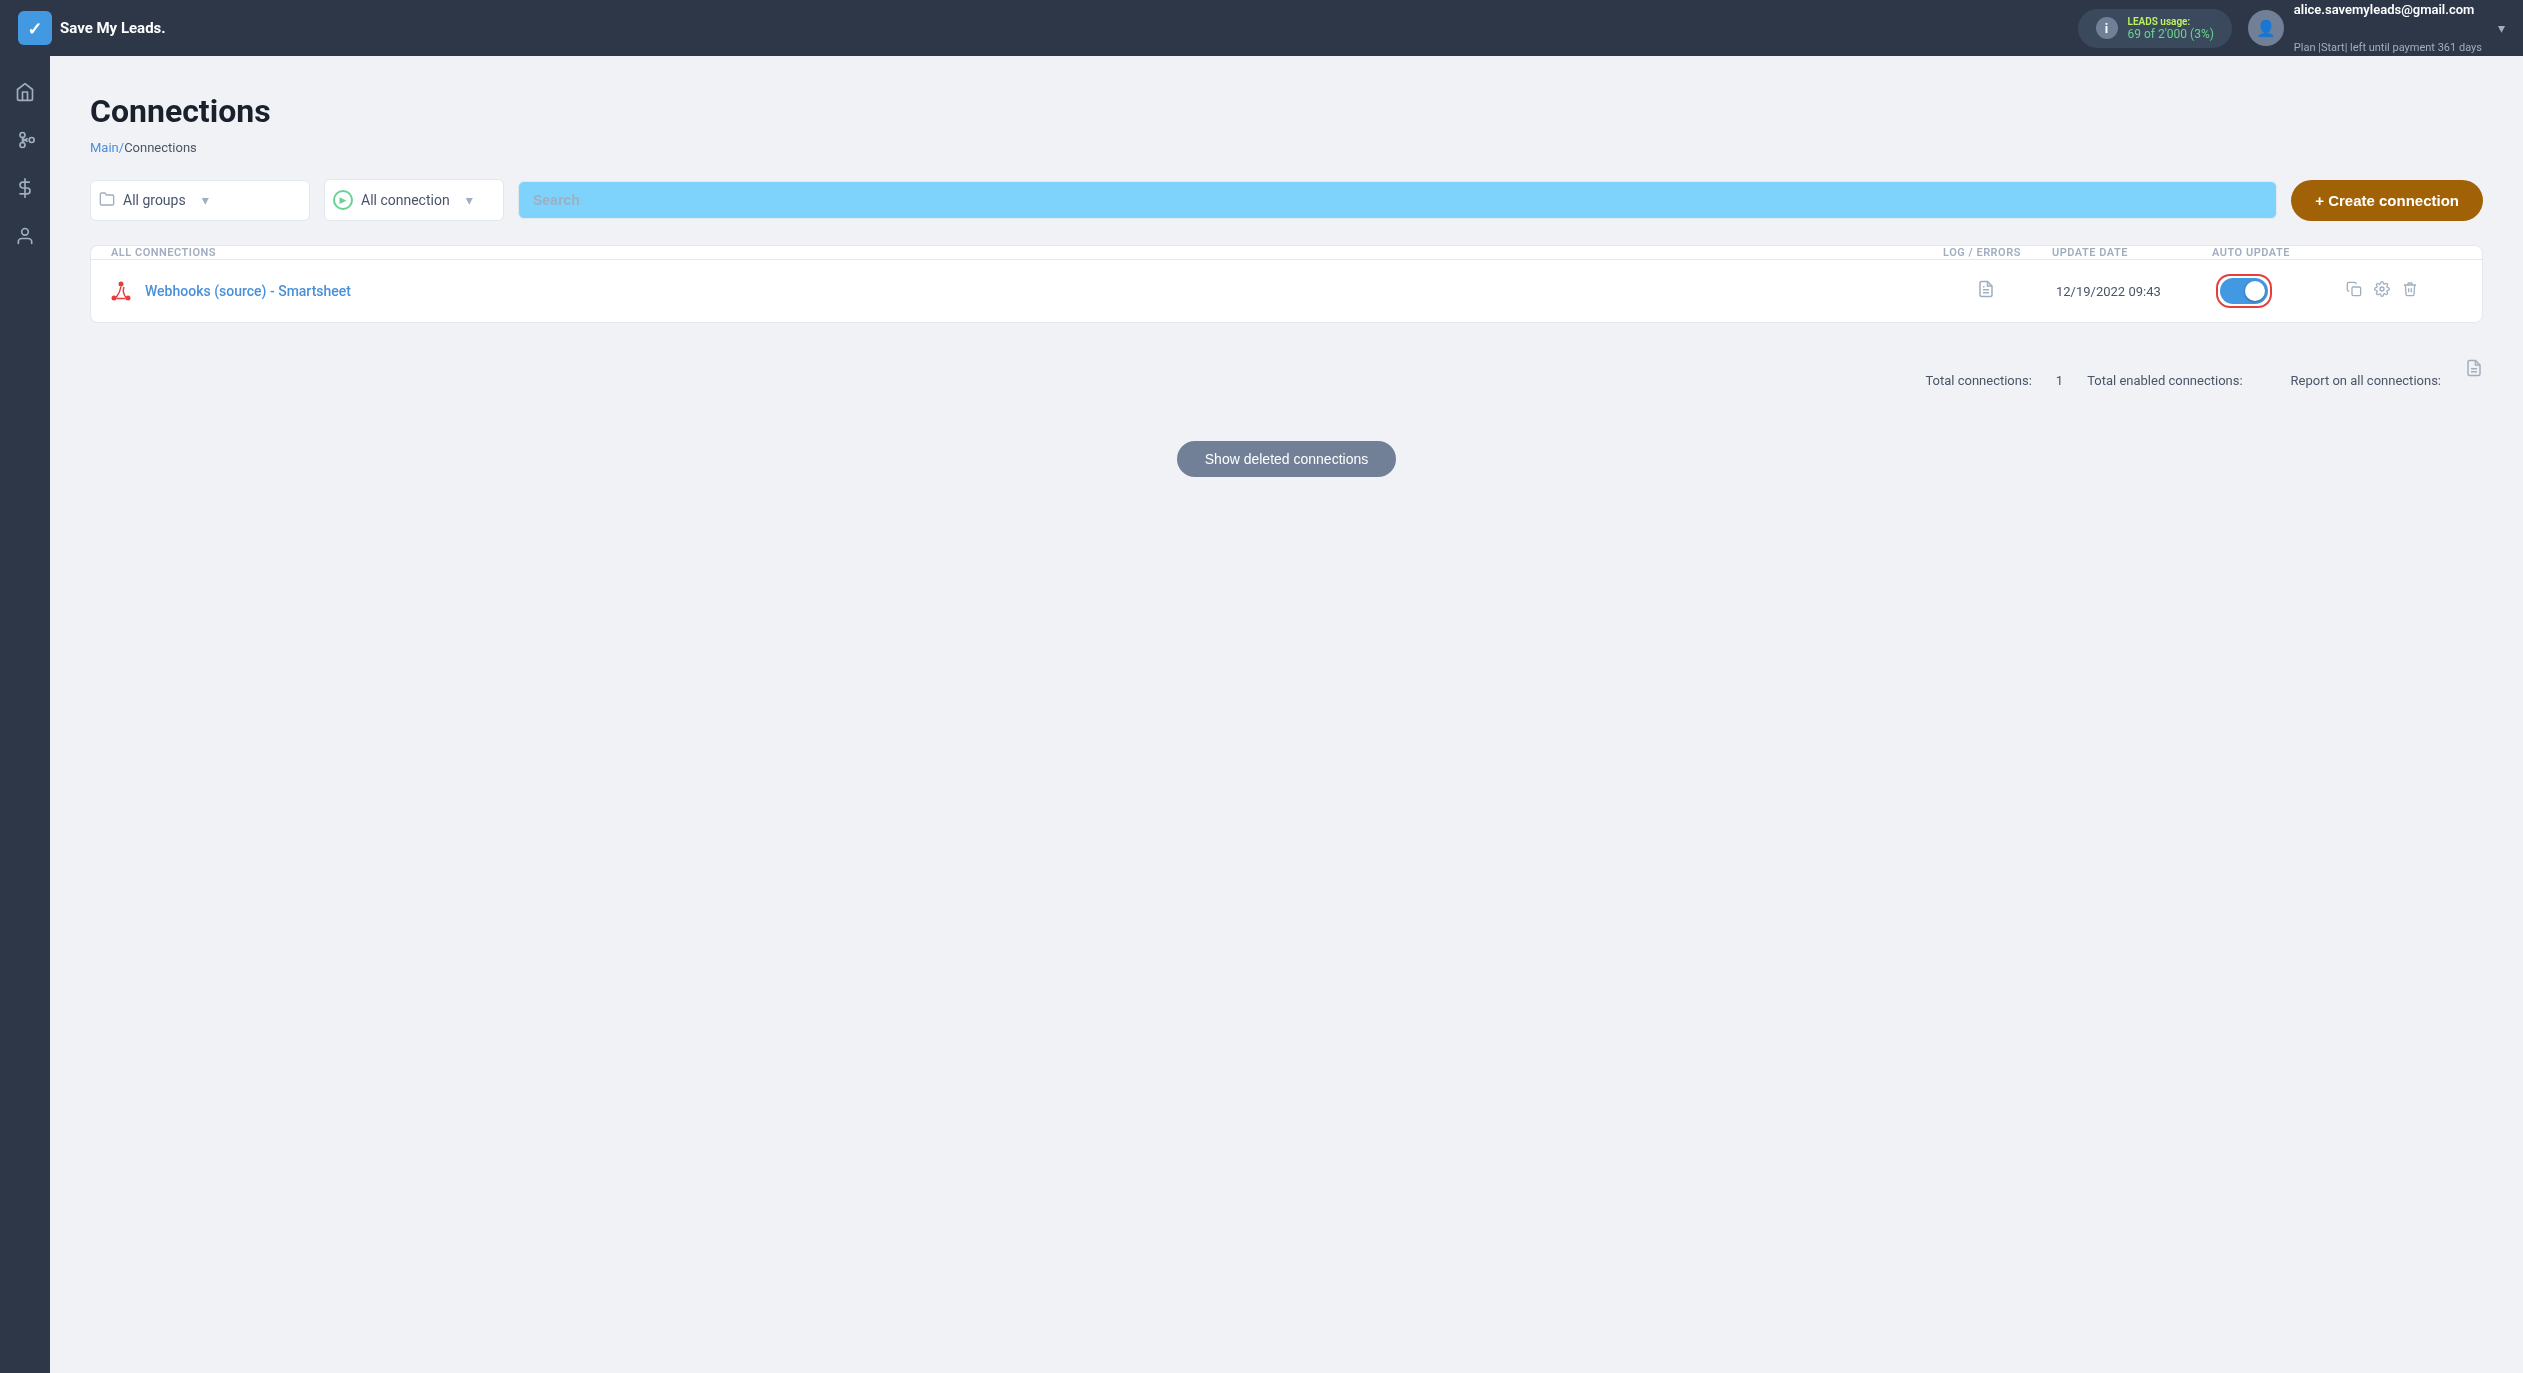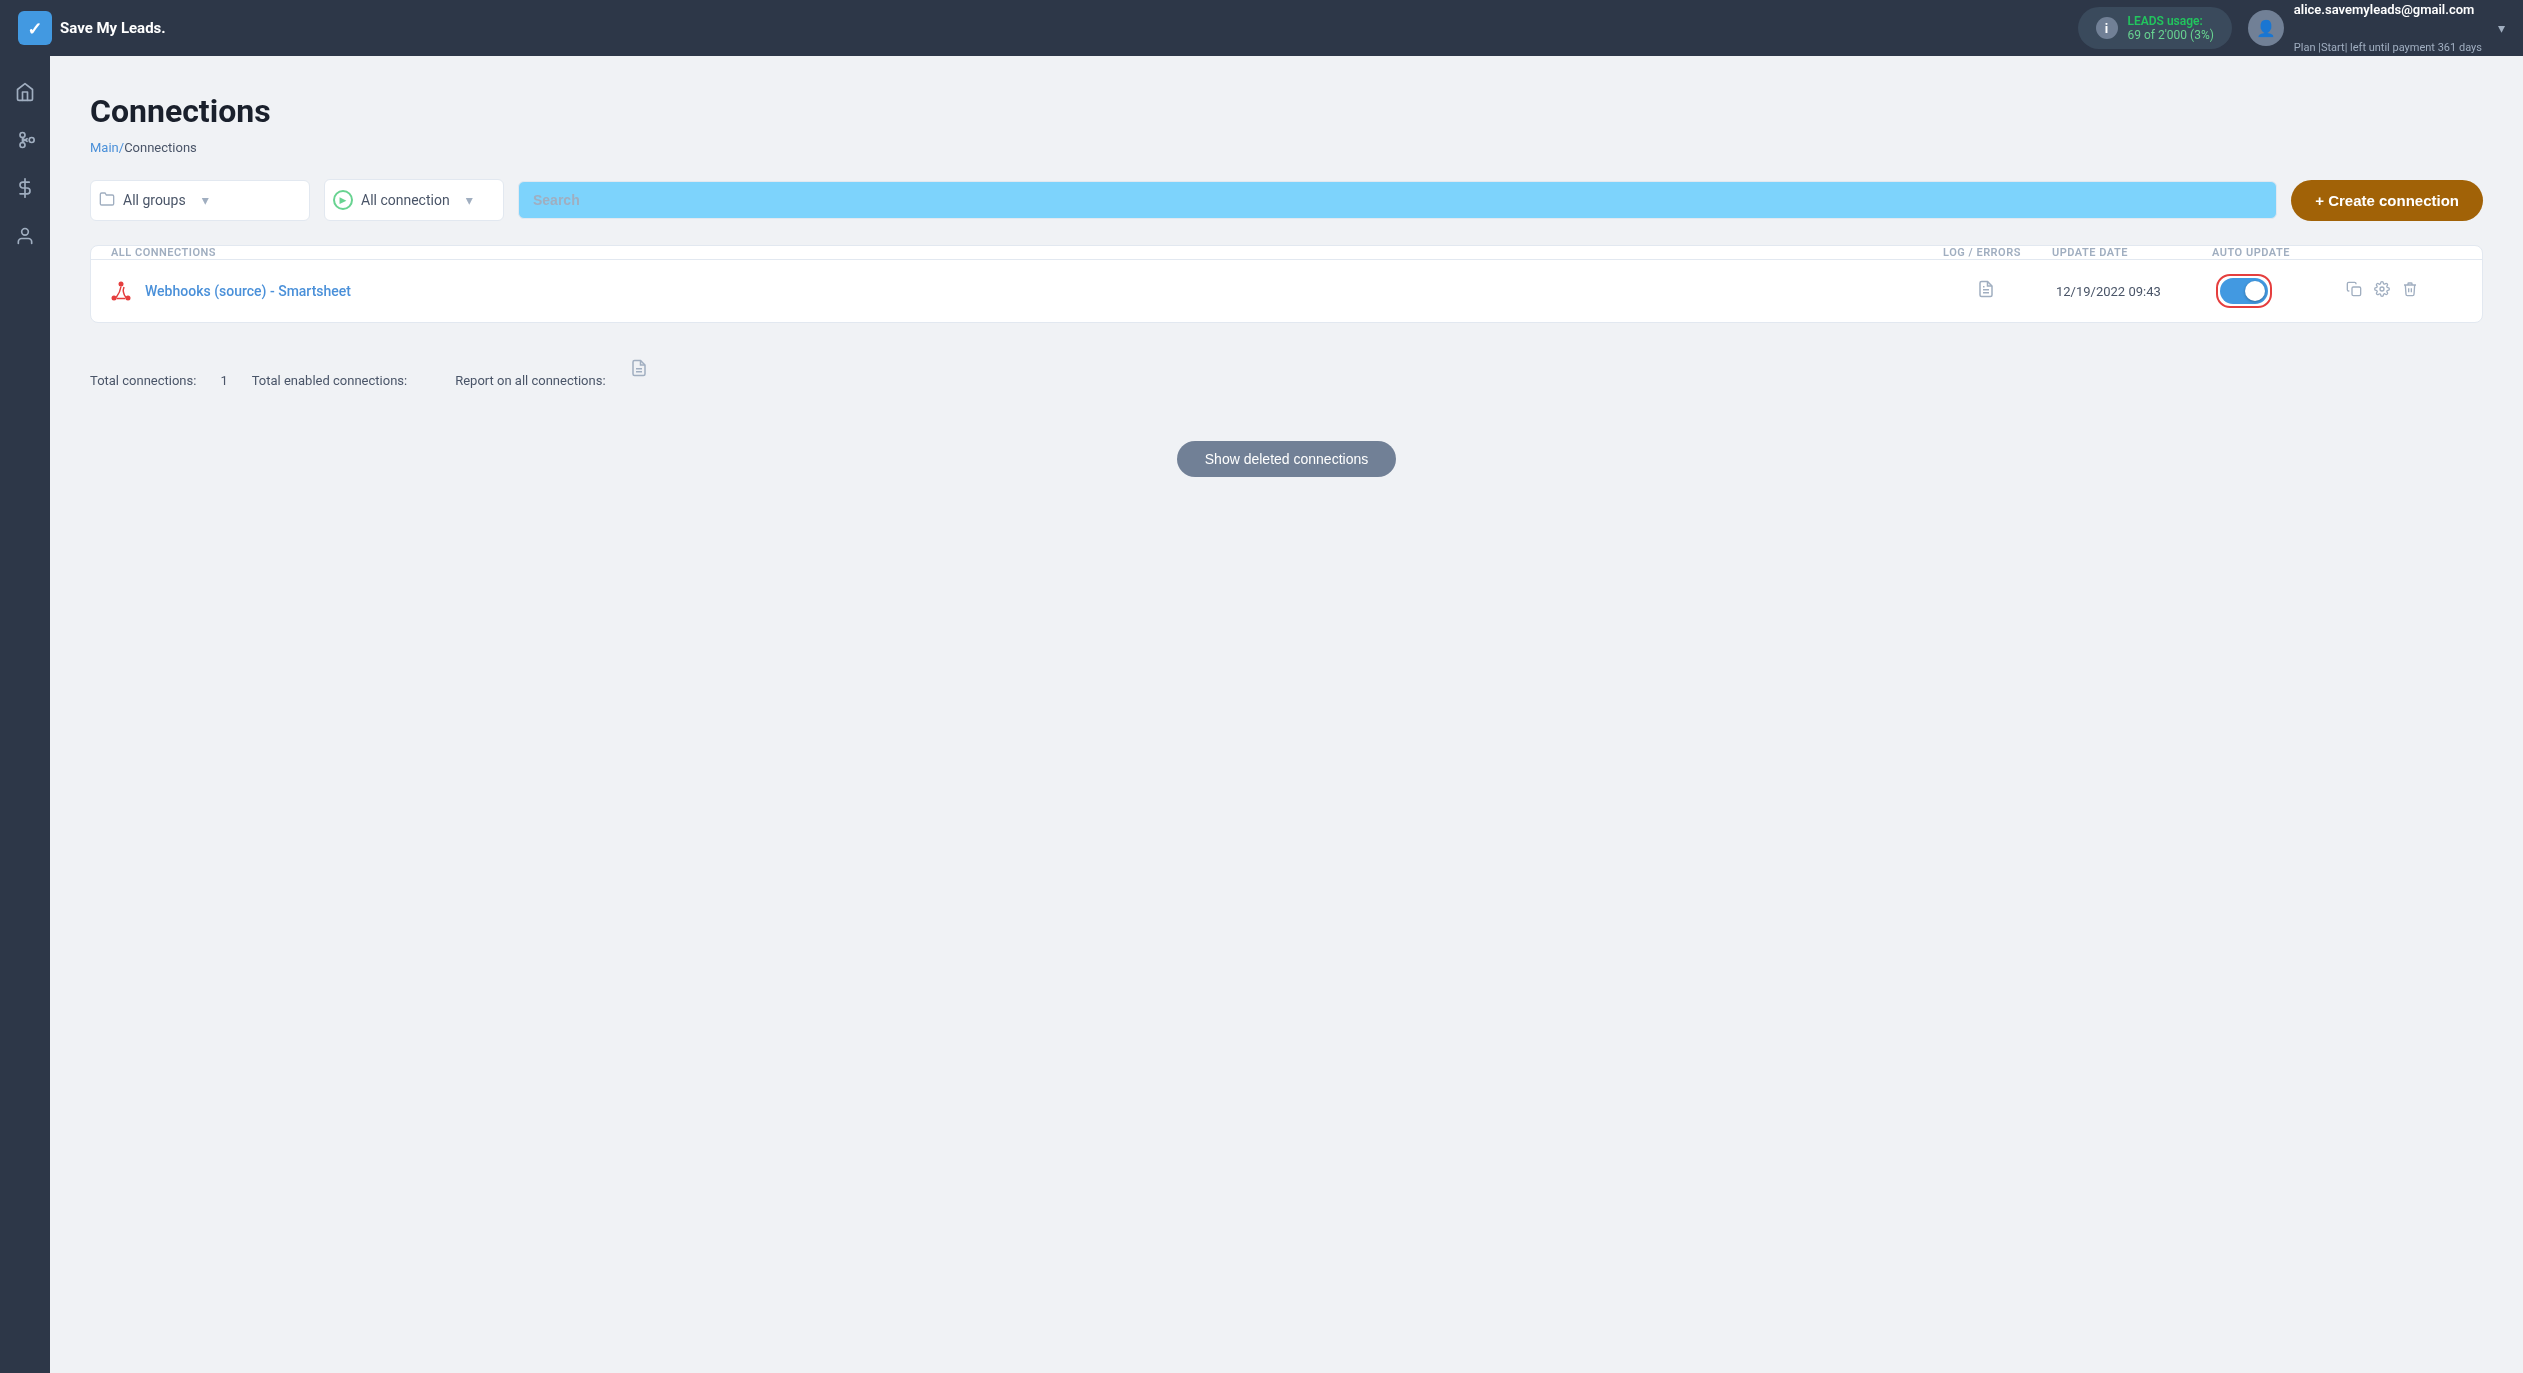--- a/index.html
+++ b/index.html
@@ -48,22 +48,22 @@
       cursor: pointer;
     }
     .topnav-center .info-icon {
       width: 22px; height: 22px;
       border-radius: 50%;
       background: #718096;
       display: flex; align-items: center; justify-content: center;
       color: white; font-size: 13px; font-weight: bold;
     }
     .topnav-center .leads-title {
-      color: #22c55e;
-      font-size: 12px;
+      color: #bef264;
+      font-size: 10px;
       font-weight: 600;
     }
     .topnav-center .leads-sub {
       color: #a0aec0;
       font-size: 12px;
     }
     .topnav-right {
       display: flex;
       align-items: center;
       gap: 10px;
@@ -284,21 +284,21 @@
     .action-icon {
       color: #a0aec0;
       font-size: 16px;
       cursor: pointer;
     }
 
     
     .connections-footer {
       display: flex;
       align-items: center;
-      justify-content: flex-start;
+      justify-content: flex-end;
       gap: 24px;
       font-size: 13px;
       color: #4a5568;
       margin-bottom: 24px;
       padding: 8px 0;
     }
     .connections-footer .report-icon {
       color: #a0aec0;
       cursor: pointer;
       font-size: 16px;

